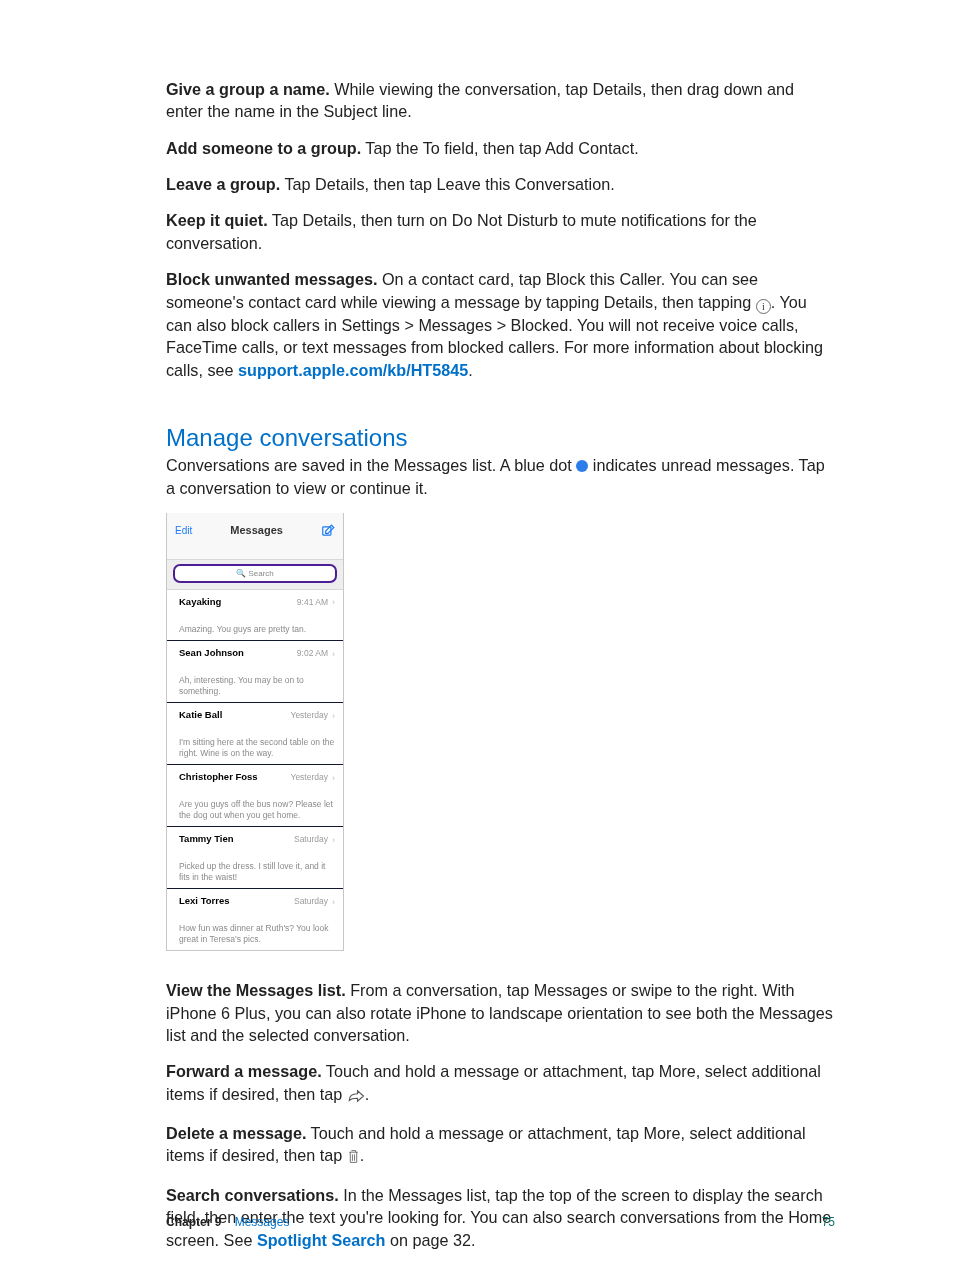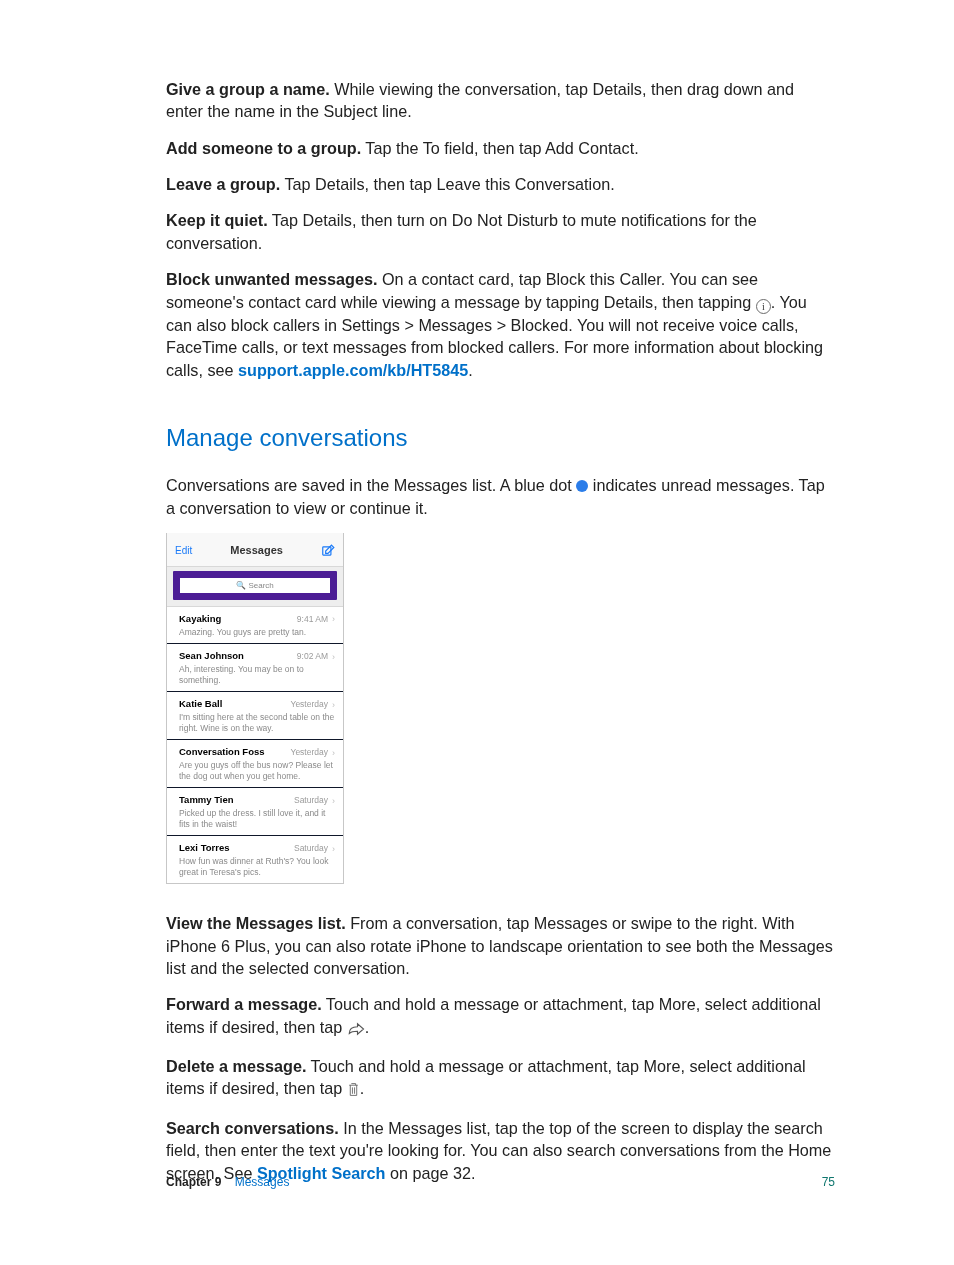--- a/index.html
+++ b/index.html
@@ -18,21 +18,21 @@
     padding: 78px 120px 40px 166px;
   }
   .para { margin-bottom: 14px; }
   .bold { font-weight: 700; }
   .link { color: #0070c9; text-decoration: none; font-weight: bold; }
   .section-title {
     color: #0070c9;
     font-size: 24px;
     font-weight: 400;
     margin-top: 40px;
-    margin-bottom: 20px;
+    margin-bottom: 0;
   }
   .dot {
     display: inline-block;
     width: 12px; height: 12px;
     background: #2b7de9;
     border-radius: 50%;
     vertical-align: -1px;
   }
   .info-icon {
     display: inline-flex;
@@ -56,51 +56,51 @@
     border-top: none;
     background: #fff;
     font-size: 9px;
     color: #333;
     margin-bottom: 28px;
   }
   .phone-header {
     display: flex;
     justify-content: space-between;
     align-items: center;
-    padding: 10px 8px 8px;
+    padding: 10px 8px 21px;
     background: #f8f8f8;
     border-bottom: 1px solid #d8d8d8;
   }
   .ph-edit { color: #1a7af8; font-size: 10px; }
   .ph-title { font-weight: 700; font-size: 11px; }
   .ph-compose svg { display: block; }
   .phone-search {
     background: #eeeeee;
     padding: 4px 6px 6px;
     border-bottom: 1px solid #d8d8d8;
   }
   .phone-search .field {
     background: #fff;
-    border: 7px solid #4c1d95;
-    border-radius: 1px;
+    border: 2px solid #4c1d95;
+    border-radius: 7px;
     font-size: 8px;
     color: #888;
     padding: 2px 4px;
     text-align: center;
   }
   .convo {
     padding: 5px 8px 6px 12px;
     border-bottom: 1px solid #0f172a;
   }
   .convo:last-child { border-bottom: none; }
   .c-row1 { display: flex; justify-content: space-between; align-items:baseline; }
   .c-name { font-weight: 700; font-size: 9.5px; color:#000; }
   .c-time { font-size: 8.5px; color: #9b9b9b; display:flex; align-items:center; gap:4px;}
   .c-chevron { color:#c0c0c0; font-size:9px; line-height:1; }
-  .c-preview { font-size: 8.5px; color: #8a8a8a; line-height: 1.25; margin-top:1px; }
+  .c-preview { font-size: 8.5px; color: #8a8a8a; line-height: 1.25; margin-top:15px; }
 
   .footer {
     position: absolute;
     left: 166px; right: 119px; bottom: 74px;
     display: flex; justify-content: space-between;
     font-size: 12px;
   }
   .footer .ch-label { font-weight:700; }
   .footer .ch-name { color:#0070c9; margin-left:10px; }
   .footer .pg { color:#0f766e; }
@@ -166,21 +166,21 @@
         </div>
         <div class="convo">
           <div class="c-row1">
             <span class="c-name">Katie Ball</span>
             <span class="c-time">Yesterday <span class="c-chevron">›</span></span>
           </div>
           <div class="c-preview">I'm sitting here at the second table on the right. Wine is on the way.</div>
         </div>
         <div class="convo">
           <div class="c-row1">
-            <span class="c-name">Conversation Foss</span>
+            <span class="c-name">Christopher Foss</span>
             <span class="c-time">Yesterday <span class="c-chevron">›</span></span>
           </div>
           <div class="c-preview">Are you guys off the bus now? Please let the dog out when you get home.</div>
         </div>
         <div class="convo">
           <div class="c-row1">
             <span class="c-name">Tammy Tien</span>
             <span class="c-time">Saturday <span class="c-chevron">›</span></span>
           </div>
           <div class="c-preview">Picked up the dress. I still love it, and it fits in the waist!</div>

